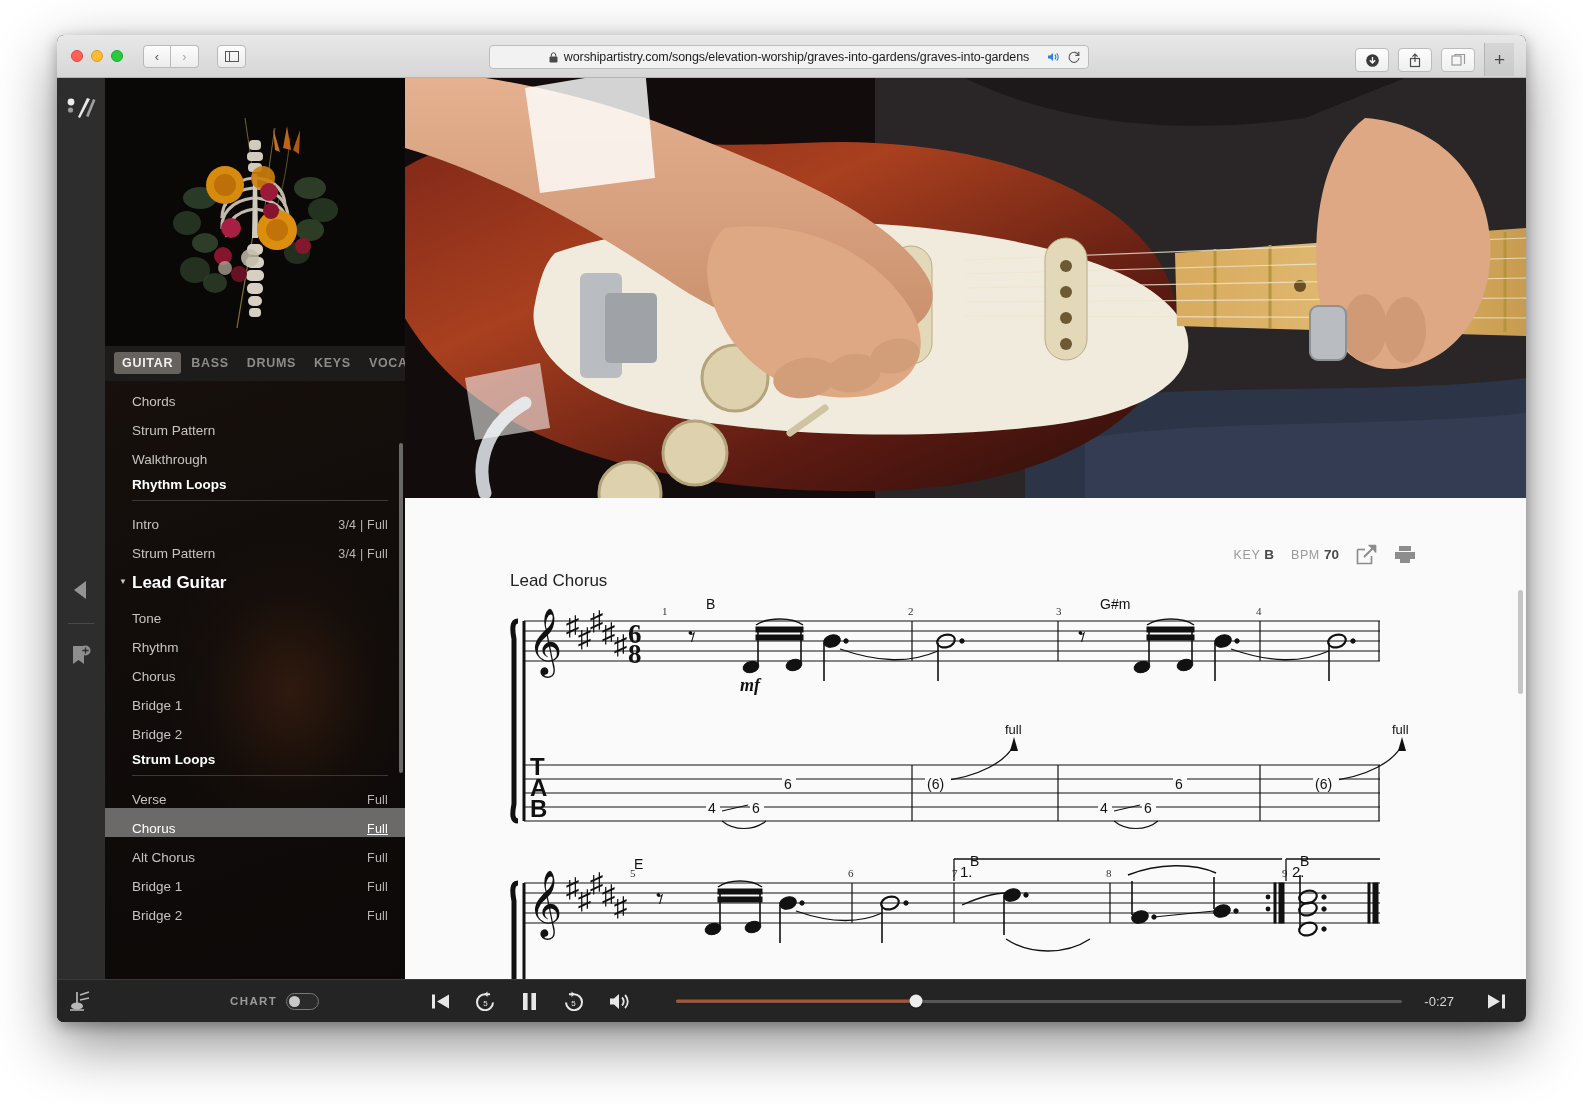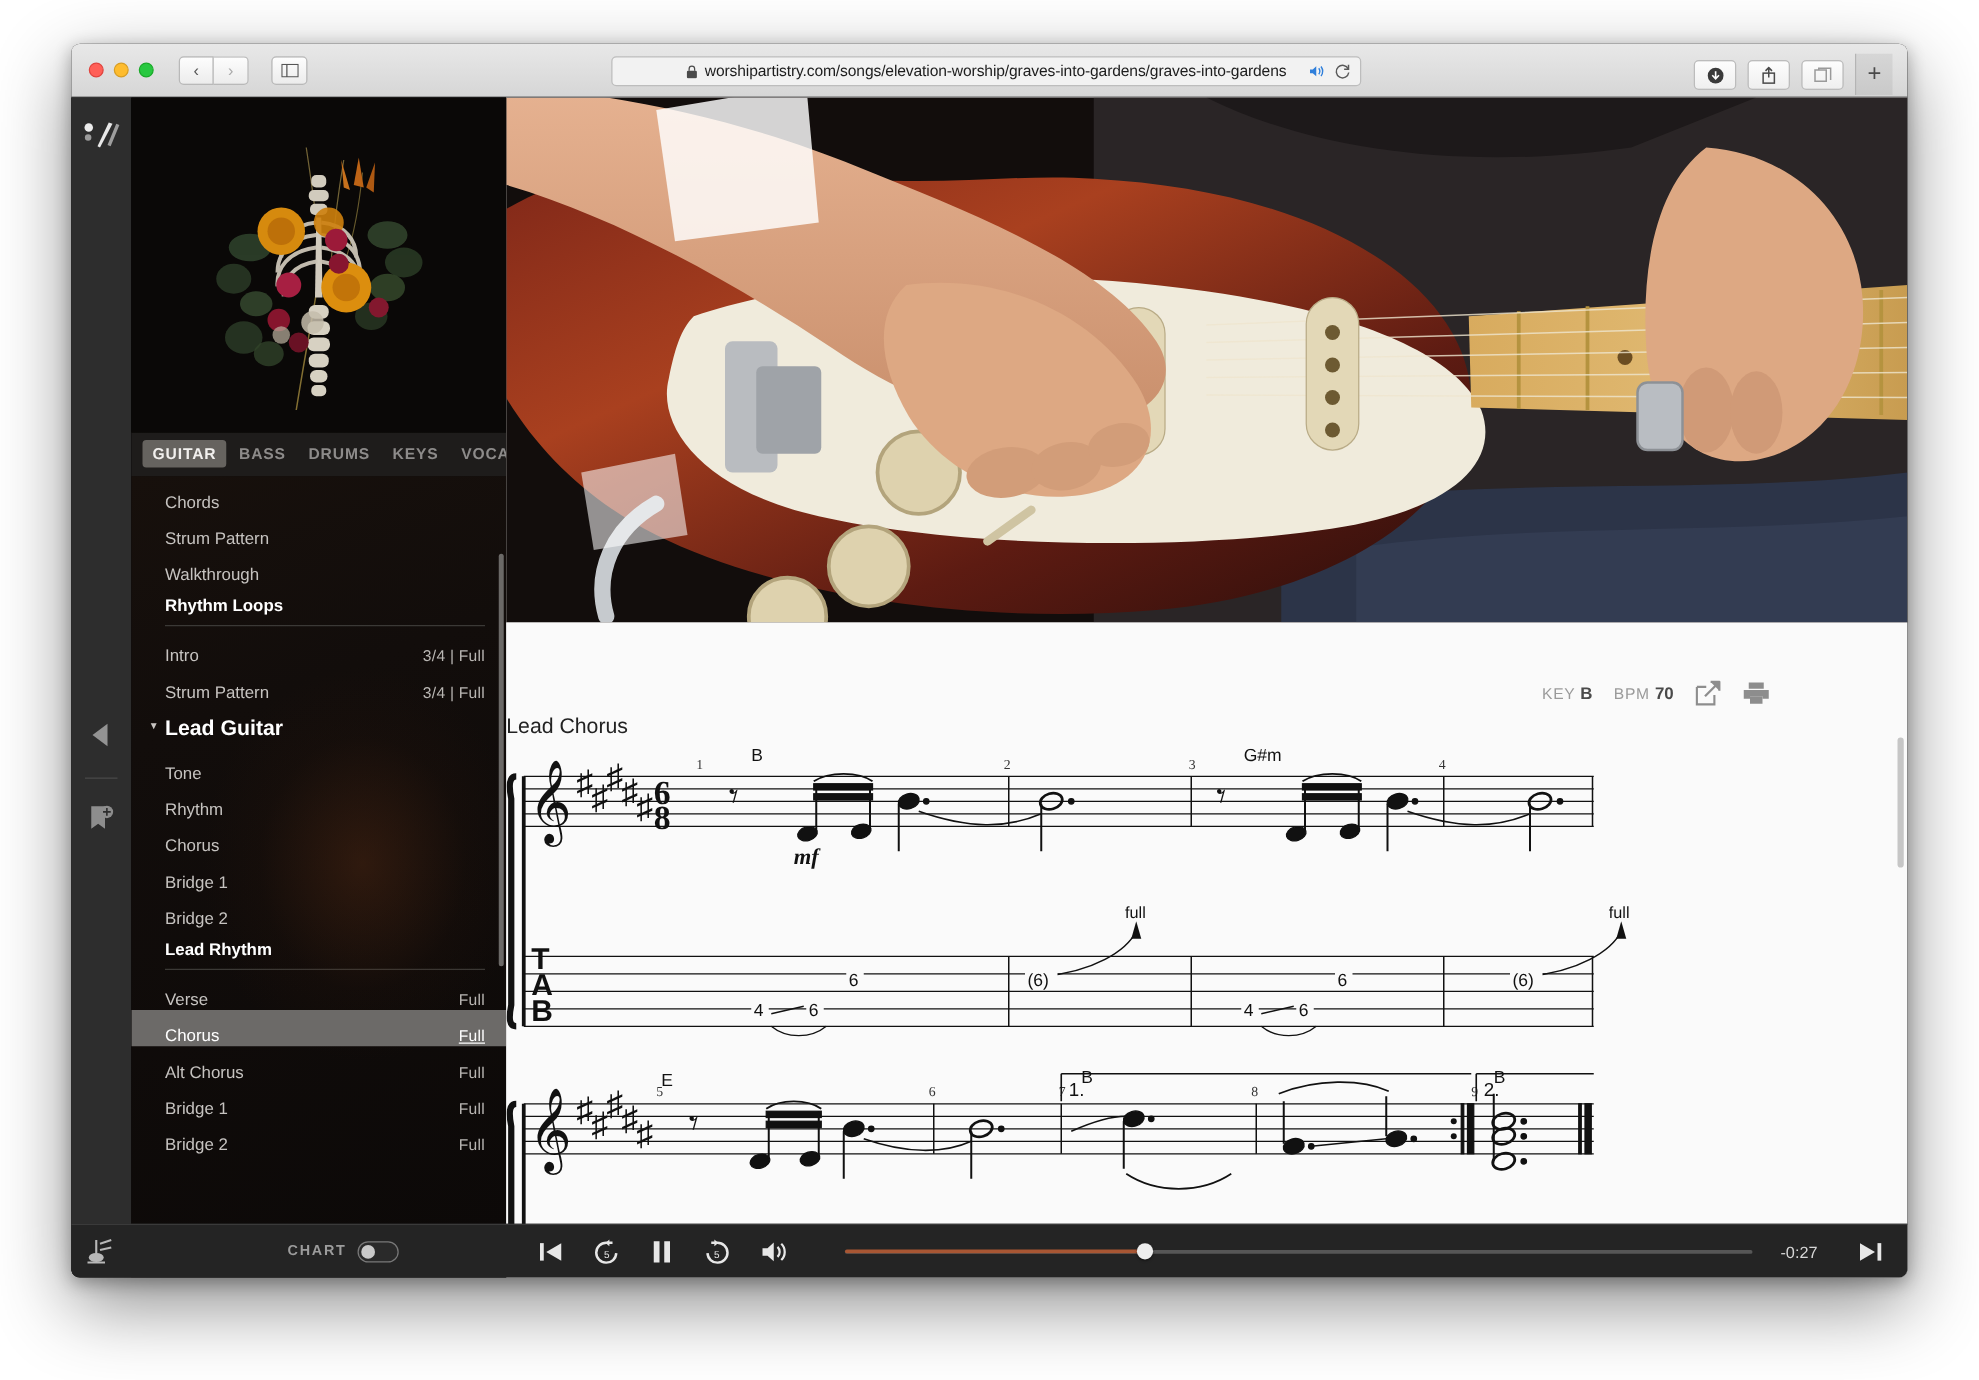--- a/index.html
+++ b/index.html
@@ -182,21 +182,21 @@
     padding: 0;
   }
   .chart-head {
     display: flex; align-items: center; justify-content: flex-end;
     gap: 17px; padding: 46px 110px 0 0;
   }
   .keyval { font-size: 12.5px; color: #9a9a9a; letter-spacing: 0.6px; }
   .keyval b { color: #4a4a4a; font-weight: bold; font-size: 13.5px; letter-spacing: 0; }
   .ic-btn { display: flex; align-items: center; }
 
-  .score { position: relative; margin-top: 6px; }
+  .score { position: relative; margin-top: 6px; padding-left: 105px; }
   .score-title {
     font-size: 17px; color: #222; margin-bottom: 8px;
   }
 
   .cont-scroll-top {
     position: absolute; right: 3px; top: 92px;
     width: 5px; height: 104px; border-radius: 3px; background: #c6c6c6;
   }
 
   
@@ -454,21 +454,21 @@
         <div class="row">
           <span>Chorus</span>
         </div>
         <div class="row">
           <span>Bridge 1</span>
         </div>
         <div class="row">
           <span>Bridge 2</span>
         </div>
 
-        <div class="section-head">Lead Rhythm</div>
+        <div class="section-head">Strum Loops</div>
         <div class="hr"></div>
 
         <div class="row">
           <span>Verse</span>
           <span class="meta">Full</span>
         </div>
         <div class="row selected">
           <span>Chorus</span>
           <span class="meta">Full</span>
         </div>

